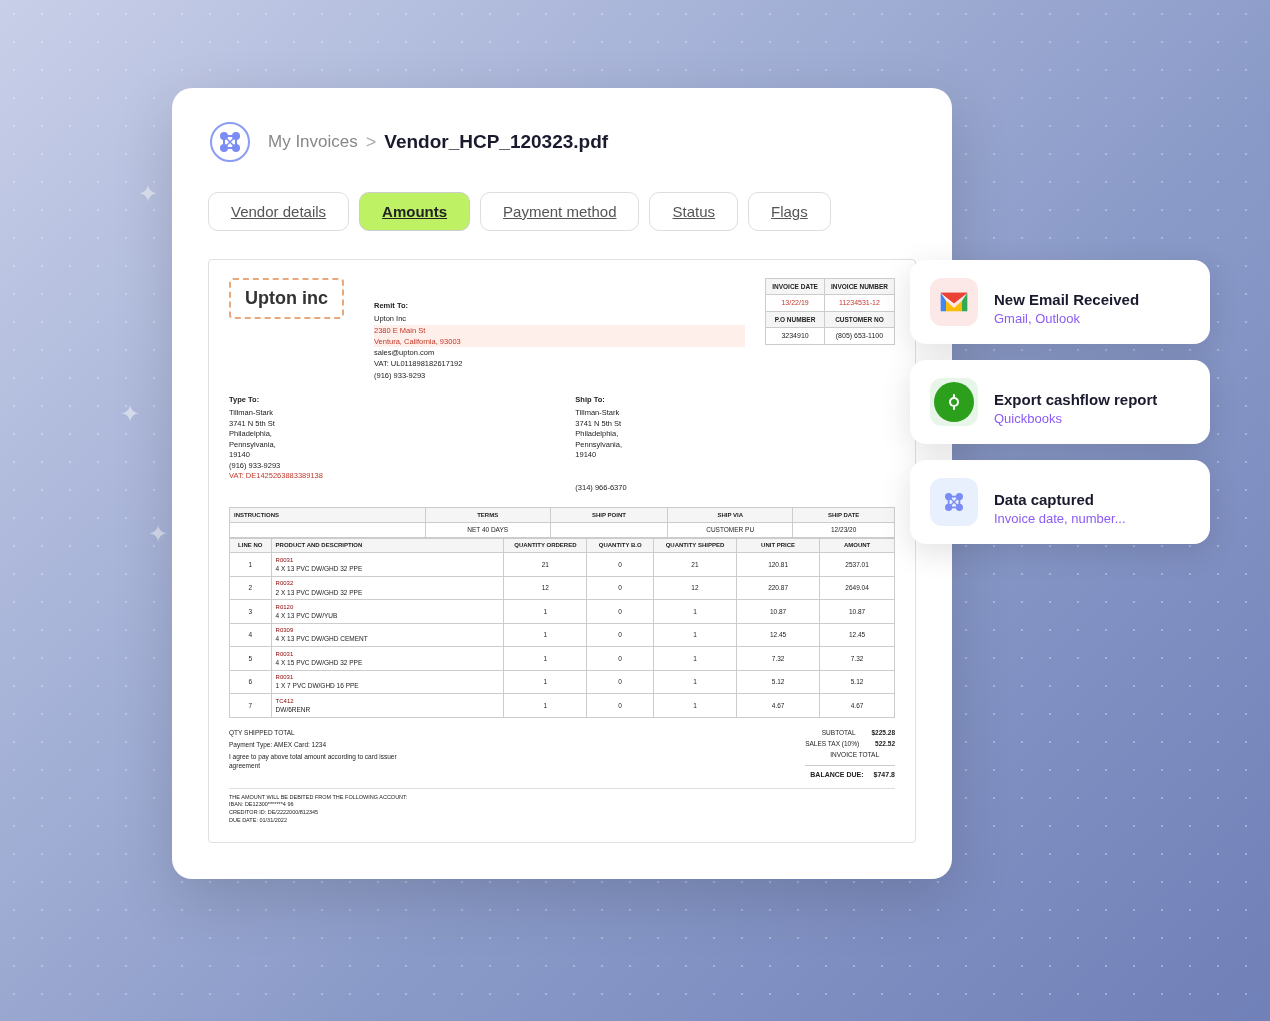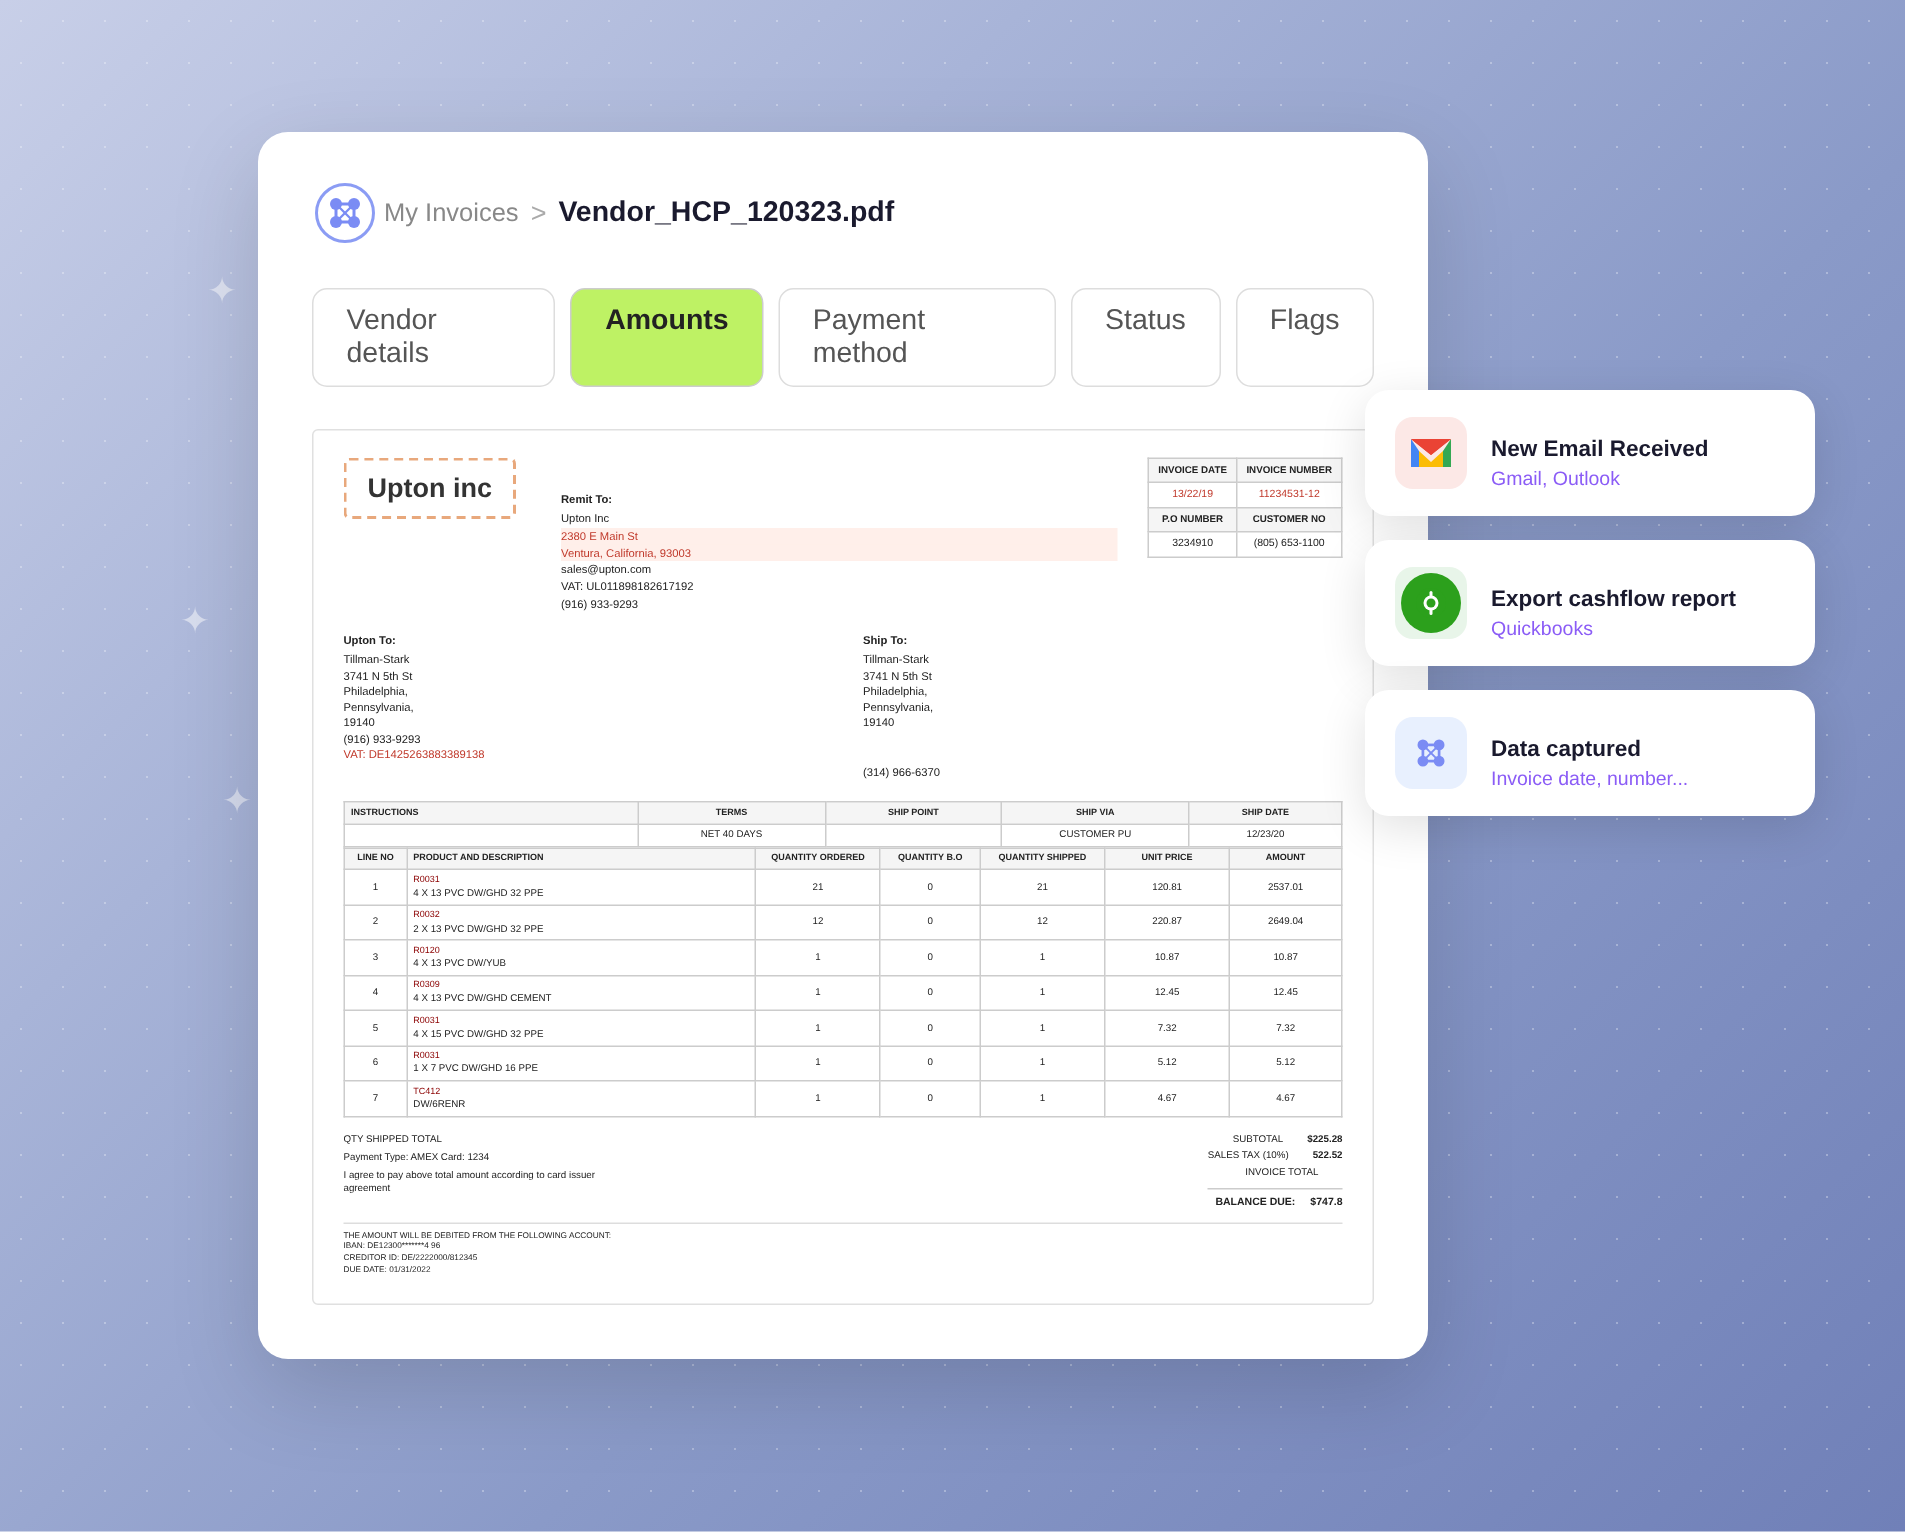--- a/index.html
+++ b/index.html
@@ -38,21 +38,21 @@
       border-radius: 20px;
       box-shadow: 0 20px 60px rgba(0,0,0,0.15);
       padding: 32px 36px 36px;
       z-index: 10;
     }
 
     
     .card-header {
       display: flex;
       align-items: center;
-      gap: 4px;
+      gap: 16px;
       margin-bottom: 28px;
     }
 
     .logo-icon {
       width: 44px;
       height: 44px;
       display: flex;
       align-items: center;
       justify-content: center;
     }
@@ -89,25 +89,26 @@
     .tabs {
       display: flex;
       gap: 10px;
       margin-bottom: 28px;
     }
 
     .tab {
       padding: 10px 22px;
       border-radius: 10px;
       border: 1.5px solid #ddd;
-      font-size: 19px;
+      font-size: 15px;
       font-weight: 500;
       cursor: pointer;
       background: #fff;
       color: #555;
+      text-decoration: underline;
     }
 
     .tab.active {
       background: #bef264;
       color: #222;
       border-color: #ccc;
       font-weight: 600;
     }
 
     
@@ -347,21 +348,21 @@
             <td>3234910</td>
             <td>(805) 653-1100</td>
           </tr>
         </tbody>
           </table>
       </div>
     </div>
 
     <div class="bill-ship">
       <div class="bill-to">
-        <div class="section-title">Upton To:</div>
+        <div class="section-title">Type To:</div>
         <div>Tillman-Stark</div>
         <div>3741 N 5th St</div>
         <div>Philadelphia,</div>
         <div>Pennsylvania,</div>
         <div>19140</div>
         <div>(916) 933-9293</div>
         <div class="vat-highlight">VAT: DE1425263883389138</div>
       </div>
       <div class="ship-to">
         <div class="section-title">Ship To:</div>

